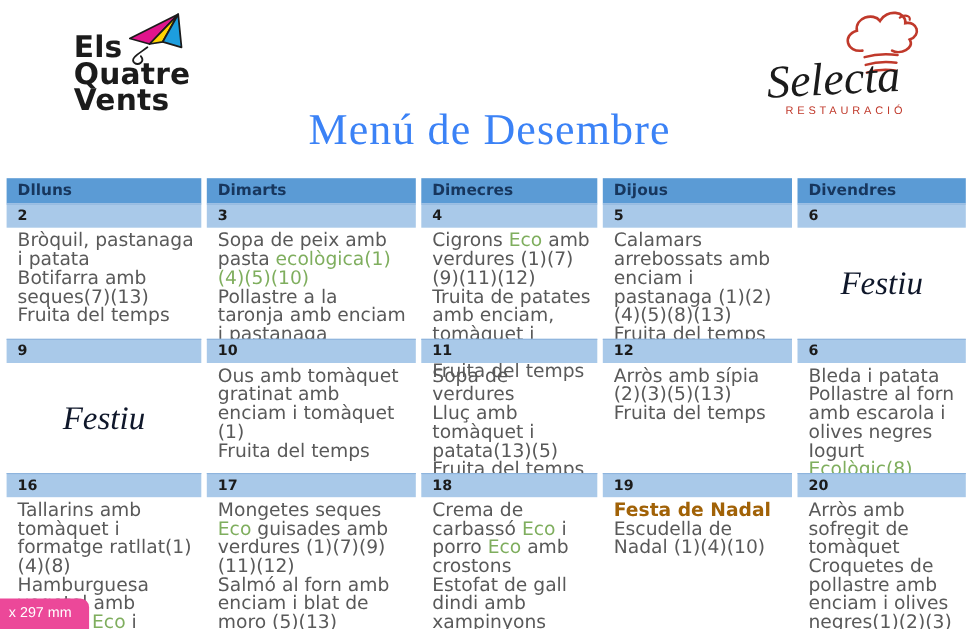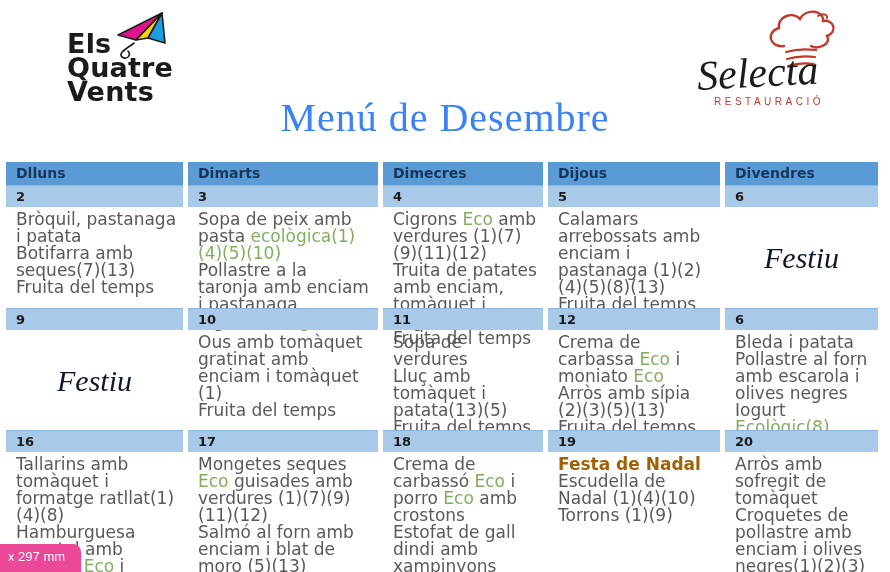--- a/index.html
+++ b/index.html
@@ -131,21 +131,20 @@
     <div class="td">
       <div class="dish"><span>Ous amb tomàquet gratinat amb enciam i tomàquet (1)</span></div>
       <div class="dish"><span>Fruita del temps</span></div>
     </div>
     <div class="td">
       <div class="dish"><span>Sopa de verdures</span></div>
       <div class="dish"><span>Lluç amb tomàquet i patata(13)(5)</span></div>
       <div class="dish"><span>Fruita del temps</span></div>
     </div>
     <div class="td">
-      <div class="dish"><span>Crema de carbassa </span><span class="eco">Eco</span><span> i moniato </span><span class="eco">Eco</span></div>
       <div class="dish"><span>Arròs amb sípia (2)(3)(5)(13)</span></div>
       <div class="dish"><span>Fruita del temps</span></div>
     </div>
     <div class="td">
       <div class="dish"><span>Bleda i patata</span></div>
       <div class="dish"><span>Pollastre al forn amb escarola i olives negres</span></div>
       <div class="dish"><span>Iogurt </span><span class="eco">Ecològic(8)</span></div>
     </div>
     <div class="date">16</div>
     <div class="date">17</div>
@@ -163,21 +162,20 @@
       <div class="dish"><span>Fruita del temps</span></div>
     </div>
     <div class="td">
       <div class="dish"><span>Crema de carbassó </span><span class="eco">Eco</span><span> i porro </span><span class="eco">Eco</span><span> amb crostons</span></div>
       <div class="dish"><span>Estofat de gall dindi amb xampinyons</span></div>
       <div class="dish"><span>Fruita del temps</span></div>
     </div>
     <div class="td">
       <div class="dish"><span class="nadal">Festa de Nadal</span></div>
       <div class="dish"><span>Escudella de Nadal (1)(4)(10)</span></div>
-      <div class="dish"><span>Torrons (1)(9)</span></div>
     </div>
     <div class="td">
       <div class="dish"><span>Arròs amb sofregit de tomàquet</span></div>
       <div class="dish"><span>Croquetes de pollastre amb enciam i olives negres(1)(2)(3)(4)(5)(6)(7)(8)(9)(10)(11)(12)(14)</span></div>
     </div>
   </div>
 
 <div class="size-tooltip">x 297 mm</div>
 
 </body></html>

